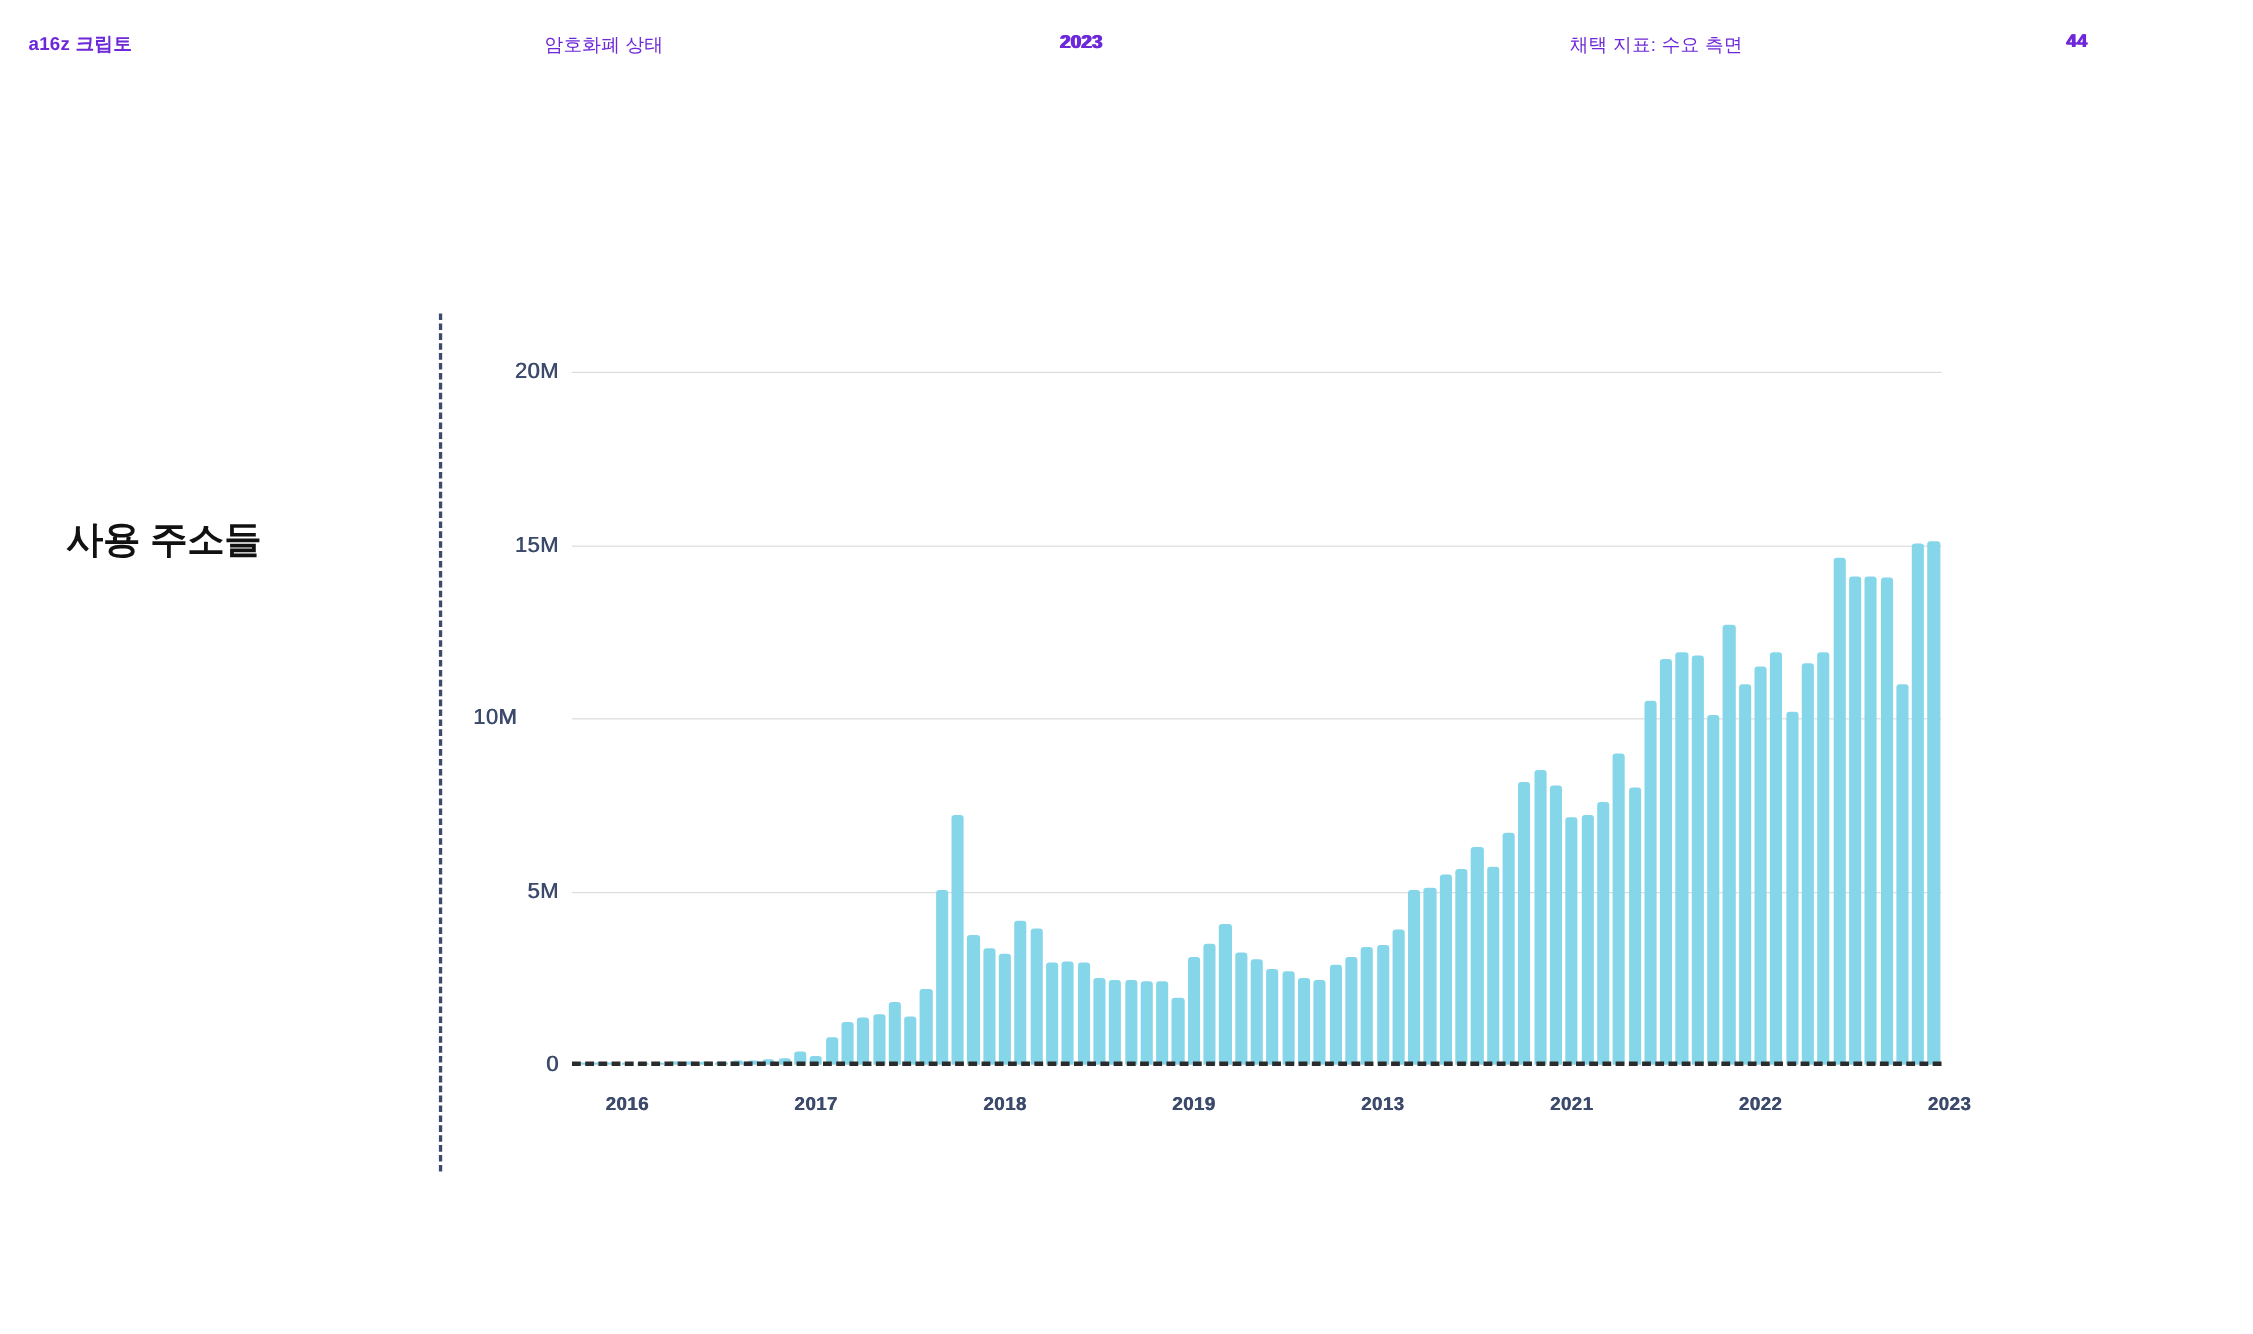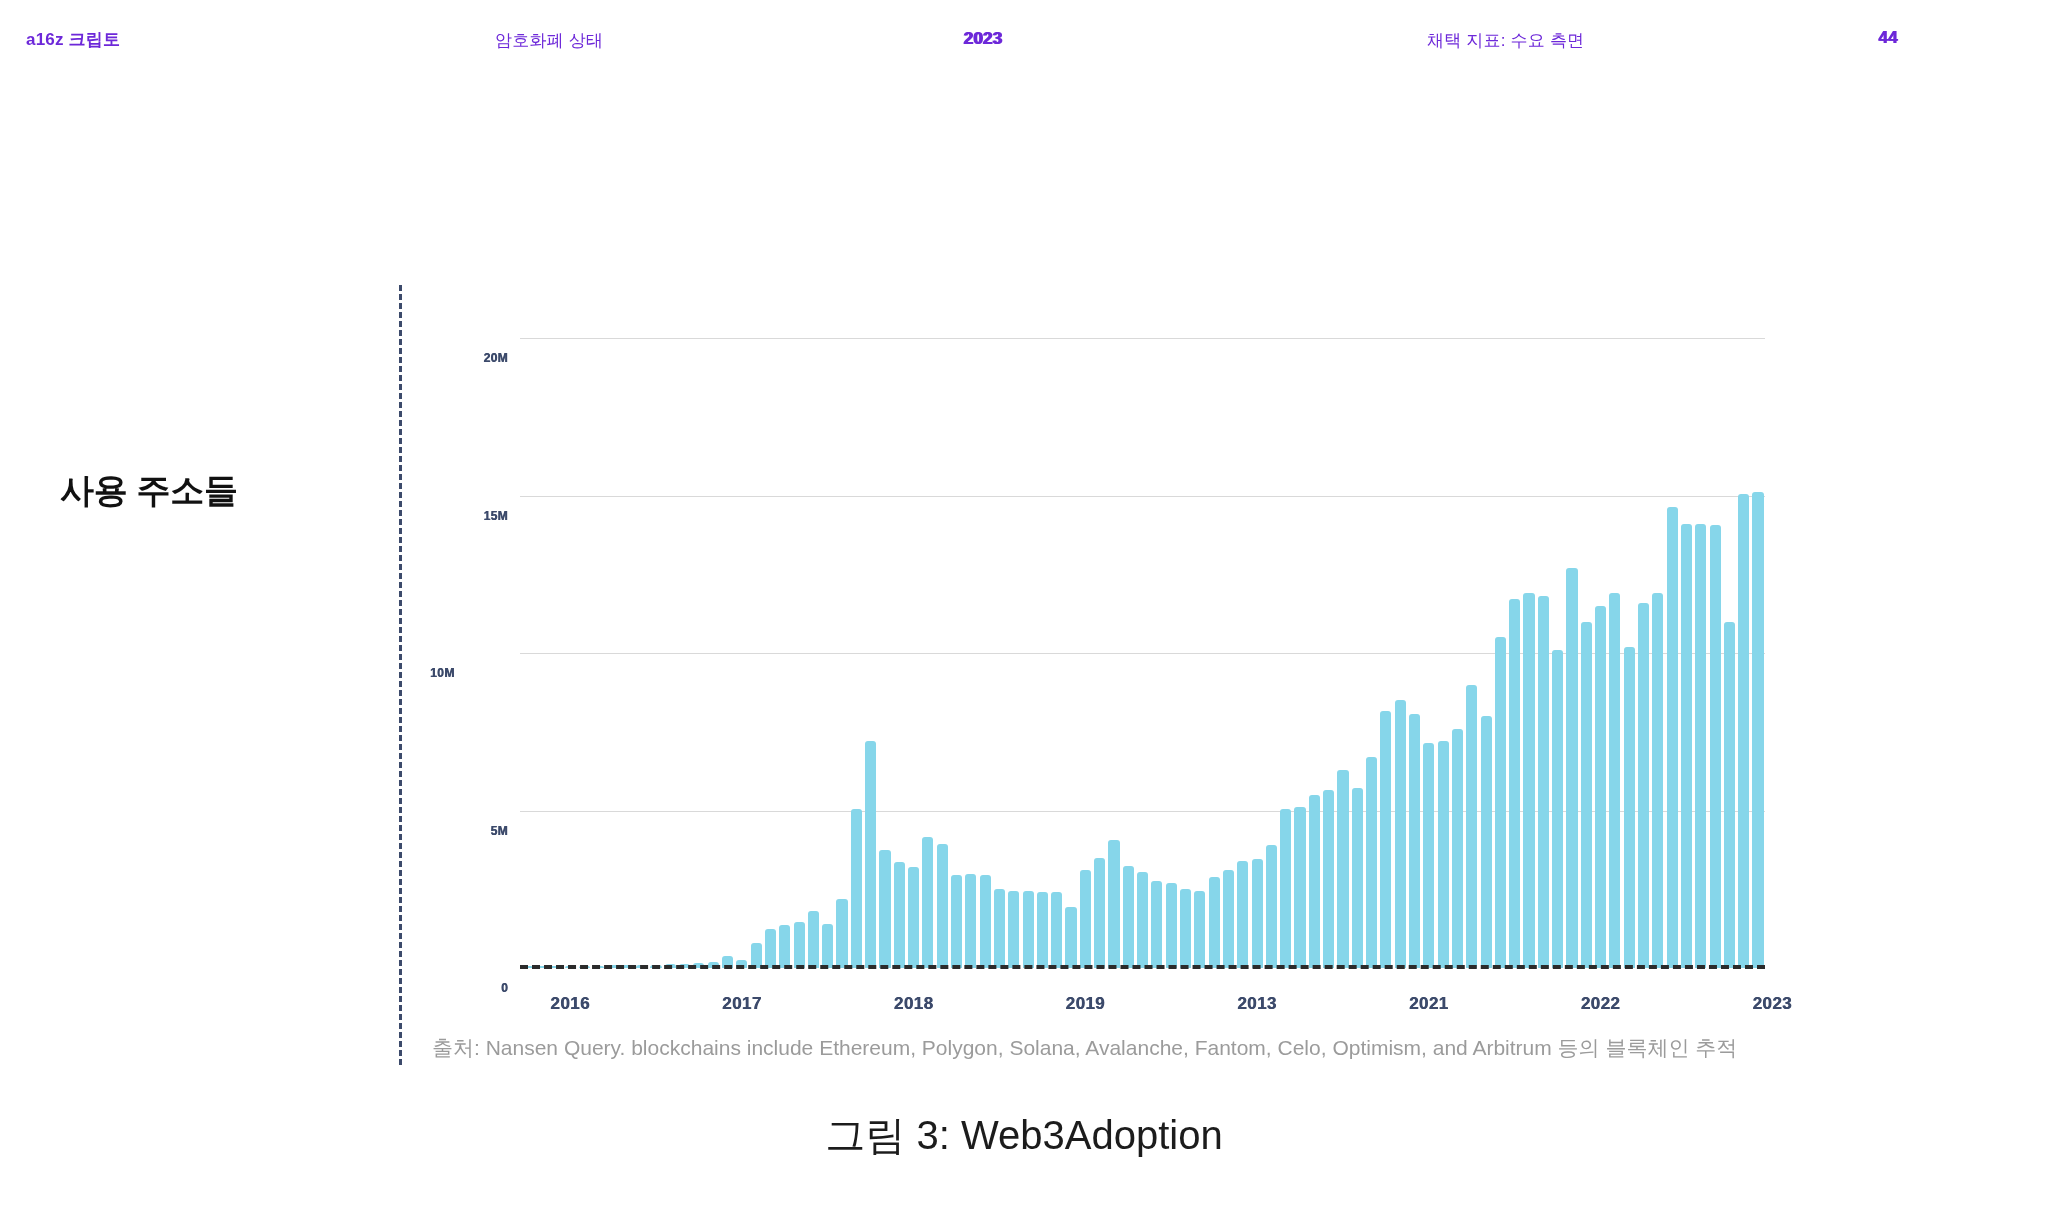--- a/index.html
+++ b/index.html
@@ -63,24 +63,23 @@
     position: absolute; left: 90px; top: 38px;
     width: 1245px; height: 630px;
   }
   .gridline {
     position: absolute; left: 0; width: 100%; height: 1px;
     background: #d9d9d9;
   }
   .ytick {
     position: absolute; right: 1255px; 
     transform: translateY(-50%);
-    font-size: 12px; font-weight: 700; color: #3c4a6b;
+    font-size: 20px; font-weight: 400; color: #3c4a6b;
     letter-spacing: .4px; white-space: nowrap;
     text-shadow: .5px 0 0 currentColor;
-    margin-top: 20px;
   }
   .bars {
     position: absolute; left: 0; bottom: 0; width: 100%; height: 100%;
     display: flex; align-items: flex-end; justify-content: space-between;
   }
   .bar {
     flex: 1 1 0;
     margin: 0 1.6px;
     background: #86d6ea;
     border-radius: 3px 3px 0 0;
@@ -240,17 +239,15 @@
         <div class="xtick" style="left: 17.8161%; top: 4px;">2017</div>
         <div class="xtick" style="left: 31.6092%; top: 4px;">2018</div>
         <div class="xtick" style="left: 45.4023%; top: 4px;">2019</div>
         <div class="xtick" style="left: 59.1954%; top: 4px;">2013</div>
         <div class="xtick" style="left: 72.9885%; top: 4px;">2021</div>
         <div class="xtick" style="left: 86.7816%; top: 4px;">2022</div>
         <div class="xtick" style="left: 100.575%; top: 4px;">2023</div>
       </div>
   </div>
 
-  <div class="source">출처: Nansen Query. blockchains include Ethereum, Polygon, Solana, Avalanche, Fantom, Celo, Optimism, and Arbitrum 등의 블록체인 추적</div>
-
-  <div class="figcap">그림 3: Web3Adoption</div>
+
 
 </div>
 
 </body></html>

